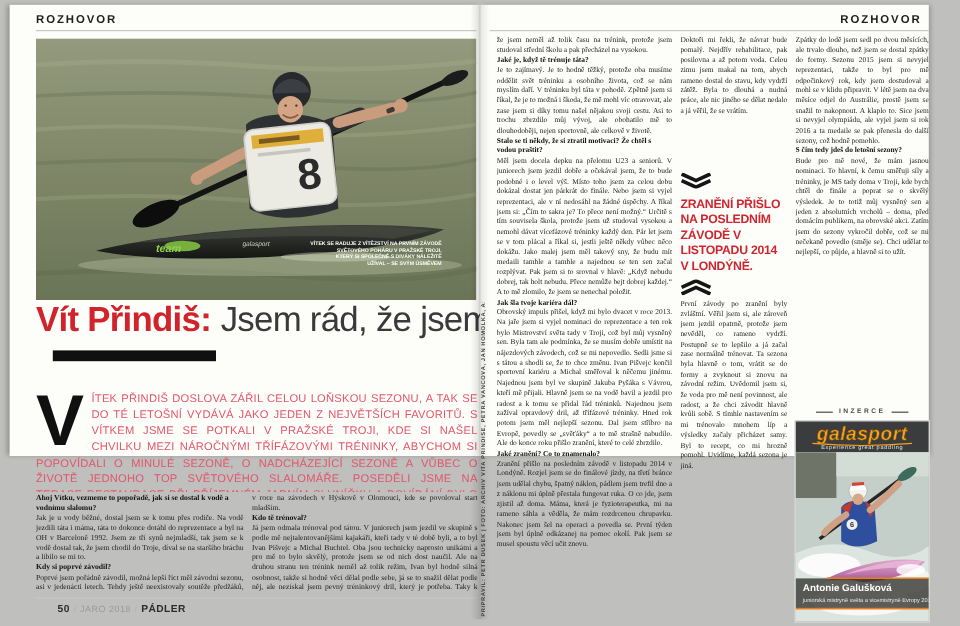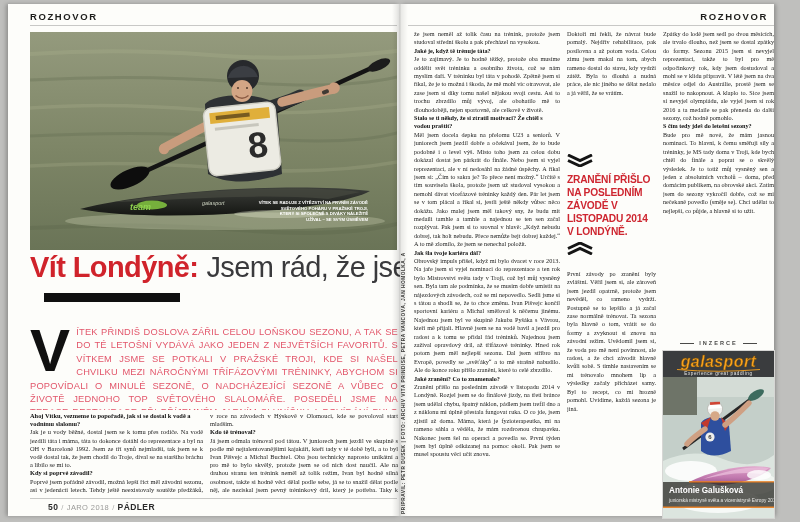--- a/index.html
+++ b/index.html
@@ -1,18 +1,18 @@
 <!DOCTYPE html>
 <html><head>
 <meta charset="utf-8">
 <style>
   html,body{margin:0;padding:0;background:#bfbfbd;}
   #stage{position:relative;width:800px;height:522px;background:#bfbfbd;overflow:hidden;
          font-family:"Liberation Sans",sans-serif;}
-  .page{position:absolute;top:4px;height:512px;background:#fdfdfa;}
+  .page{position:absolute;top:4px;height:376px;background:#fdfdfa;}
   #page-left{left:8px;width:392px;box-shadow:-2px 0 4px rgba(0,0,0,.25);}
   #page-right{left:400px;width:374px;box-shadow:2px 0 4px rgba(0,0,0,.25);}
   #gutter{position:absolute;top:4px;left:392px;width:16px;height:512px;
     background:linear-gradient(90deg,rgba(0,0,0,0),rgba(0,0,0,.10) 42%,rgba(90,90,90,.28) 50%,rgba(0,0,0,.08) 58%,rgba(0,0,0,0));}
   .kicker{position:absolute;font-weight:bold;font-size:9.5px;letter-spacing:1.6px;color:#1d1d1b;}
   .rule{position:absolute;height:1px;background:#c8c8c6;}
   
   .photo{position:absolute;left:22px;top:28px;width:367px;height:218px;}
   .title{position:absolute;left:22px;top:248px;width:368px;letter-spacing:-0.6px;}
   .tl1,.tl2{font-size:29px;line-height:30px;white-space:nowrap;}
@@ -31,21 +31,21 @@
   .a{margin:0;}
   .footer{position:absolute;left:12px;top:498px;font-size:7.5px;color:#9a9a98;letter-spacing:.4px;padding-left:28px;}
   .fp,.fb{font-weight:bold;color:#2b2b2b;font-size:8.5px;}
   .fs{margin:0 3px;color:#b0b0ae;}
   .fi{color:#9a9a98;}
   
   .credits{position:absolute;left:1px;top:248px;height:262px;width:9px;writing-mode:vertical-rl;
     transform:rotate(180deg);font-weight:bold;font-size:4.8px;letter-spacing:.5px;color:#3c3c3a;
     white-space:nowrap;overflow:hidden;}
   .rcol{position:absolute;top:26px;font-family:"Liberation Serif",serif;font-size:6.2px;
-        line-height:8.4px;color:#222;text-align:justify;gap:10px;}
+        line-height:8.4px;color:#222;text-align:justify;}
   #rcol1{left:14px;width:146px;height:484px;overflow:hidden;}
   #rcol2{left:167px;width:89px;height:484px;display:flex;flex-direction:column;}
   #rcol3{left:263px;width:111px;height:484px;}
   .c2top{height:112px;overflow:hidden;}
   .c2bottom{flex:1;overflow:hidden;}
   .pullquote{height:108px;padding:2px 0;box-sizing:border-box;font-family:"Liberation Sans",sans-serif;}
   .pq-text{color:#ce2630;font-weight:bold;font-size:10.2px;line-height:13px;letter-spacing:-0.2px;
            text-align:left;margin:4px 0;}
   .c3text{height:302px;overflow:hidden;}
   .inz{display:flex;align-items:center;justify-content:center;margin-top:7px;height:9px;
@@ -128,21 +128,21 @@
       <g font-family="Liberation Sans, sans-serif" font-size="4.3" font-weight="bold" fill="#ffffff" text-anchor="end">
         <text x="338" y="172">VÍTEK SE RADUJE Z VÍTĚZSTVÍ NA PRVNÍM ZÁVODĚ</text>
         <text x="338" y="177.6">SVĚTOVÉHO POHÁRU V PRAŽSKÉ TROJI,</text>
         <text x="338" y="183.2">KTERÝ SI SPOLEČNĚ S DIVÁKY NÁLEŽITĚ</text>
         <text x="338" y="188.8">UŽÍVAL – SE SVÝM ÚSMĚVEM</text>
       </g>
     </svg>
 
     <div class="title">
       <div class="tl1">
-        <span class="tred">Vít Londýně:</span><span class="tdark">Jsem rád, že jsem</span>
+        <span class="tred">Vít Přindiš:</span><span class="tdark">Jsem rád, že jsem</span>
       </div>
       <div class="tl2">
         <span class="tbar"></span>
       </div>
     </div>
 
     <div class="lead">
       <span class="dropcap">V</span><span>ÍTEK PŘINDIŠ DOSLOVA ZÁŘIL CELOU LOŇSKOU SEZONU, A TAK SE DO TÉ LETOŠNÍ VYDÁVÁ JAKO JEDEN Z NEJVĚTŠÍCH FAVORITŮ. S VÍTKEM JSME SE POTKALI V PRAŽSKÉ TROJI, KDE SI NAŠEL CHVILKU MEZI NÁROČNÝMI TŘÍFÁZOVÝMI TRÉNINKY, ABYCHOM SI POPOVÍDALI O MINULÉ SEZONĚ, O NADCHÁZEJÍCÍ SEZONĚ A VŮBEC O ŽIVOTĚ JEDNOHO TOP SVĚTOVÉHO SLALOMÁŘE. POSEDĚLI JSME NA TERASE RESTAURACE PŘI PŘÍJEMNÉM JARNÍM SLUNÍČKU A POVÍDÁNÍ BYLO MOC FAJN, OSTATNĚ JAKO VŽDYCKY S VÍTKEM. POJĎTE SI PŘEČÍST, CO VŠECHNO MI PROZRADIL...</span>
     </div>
 

